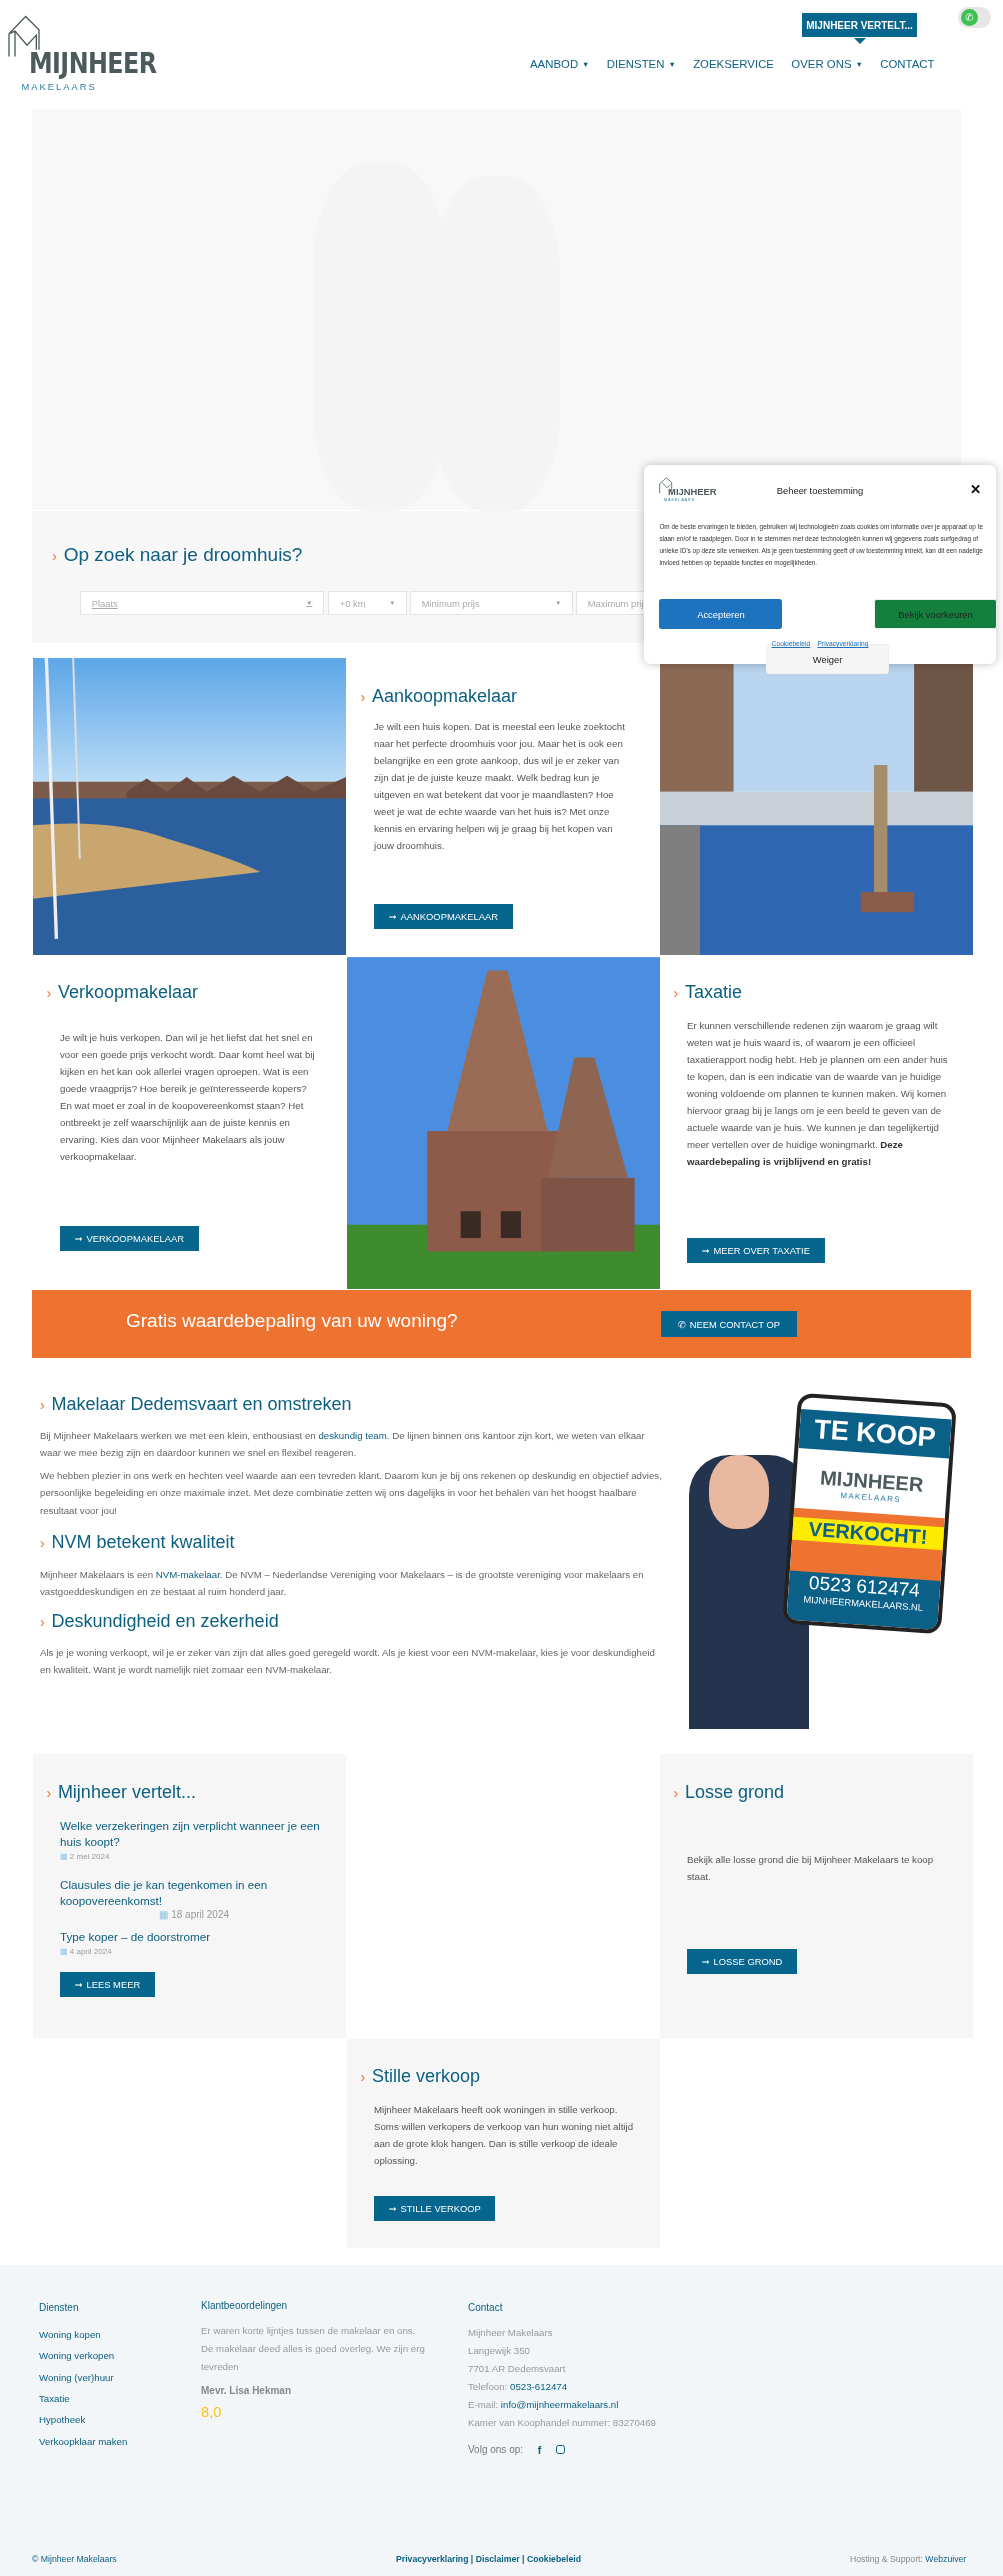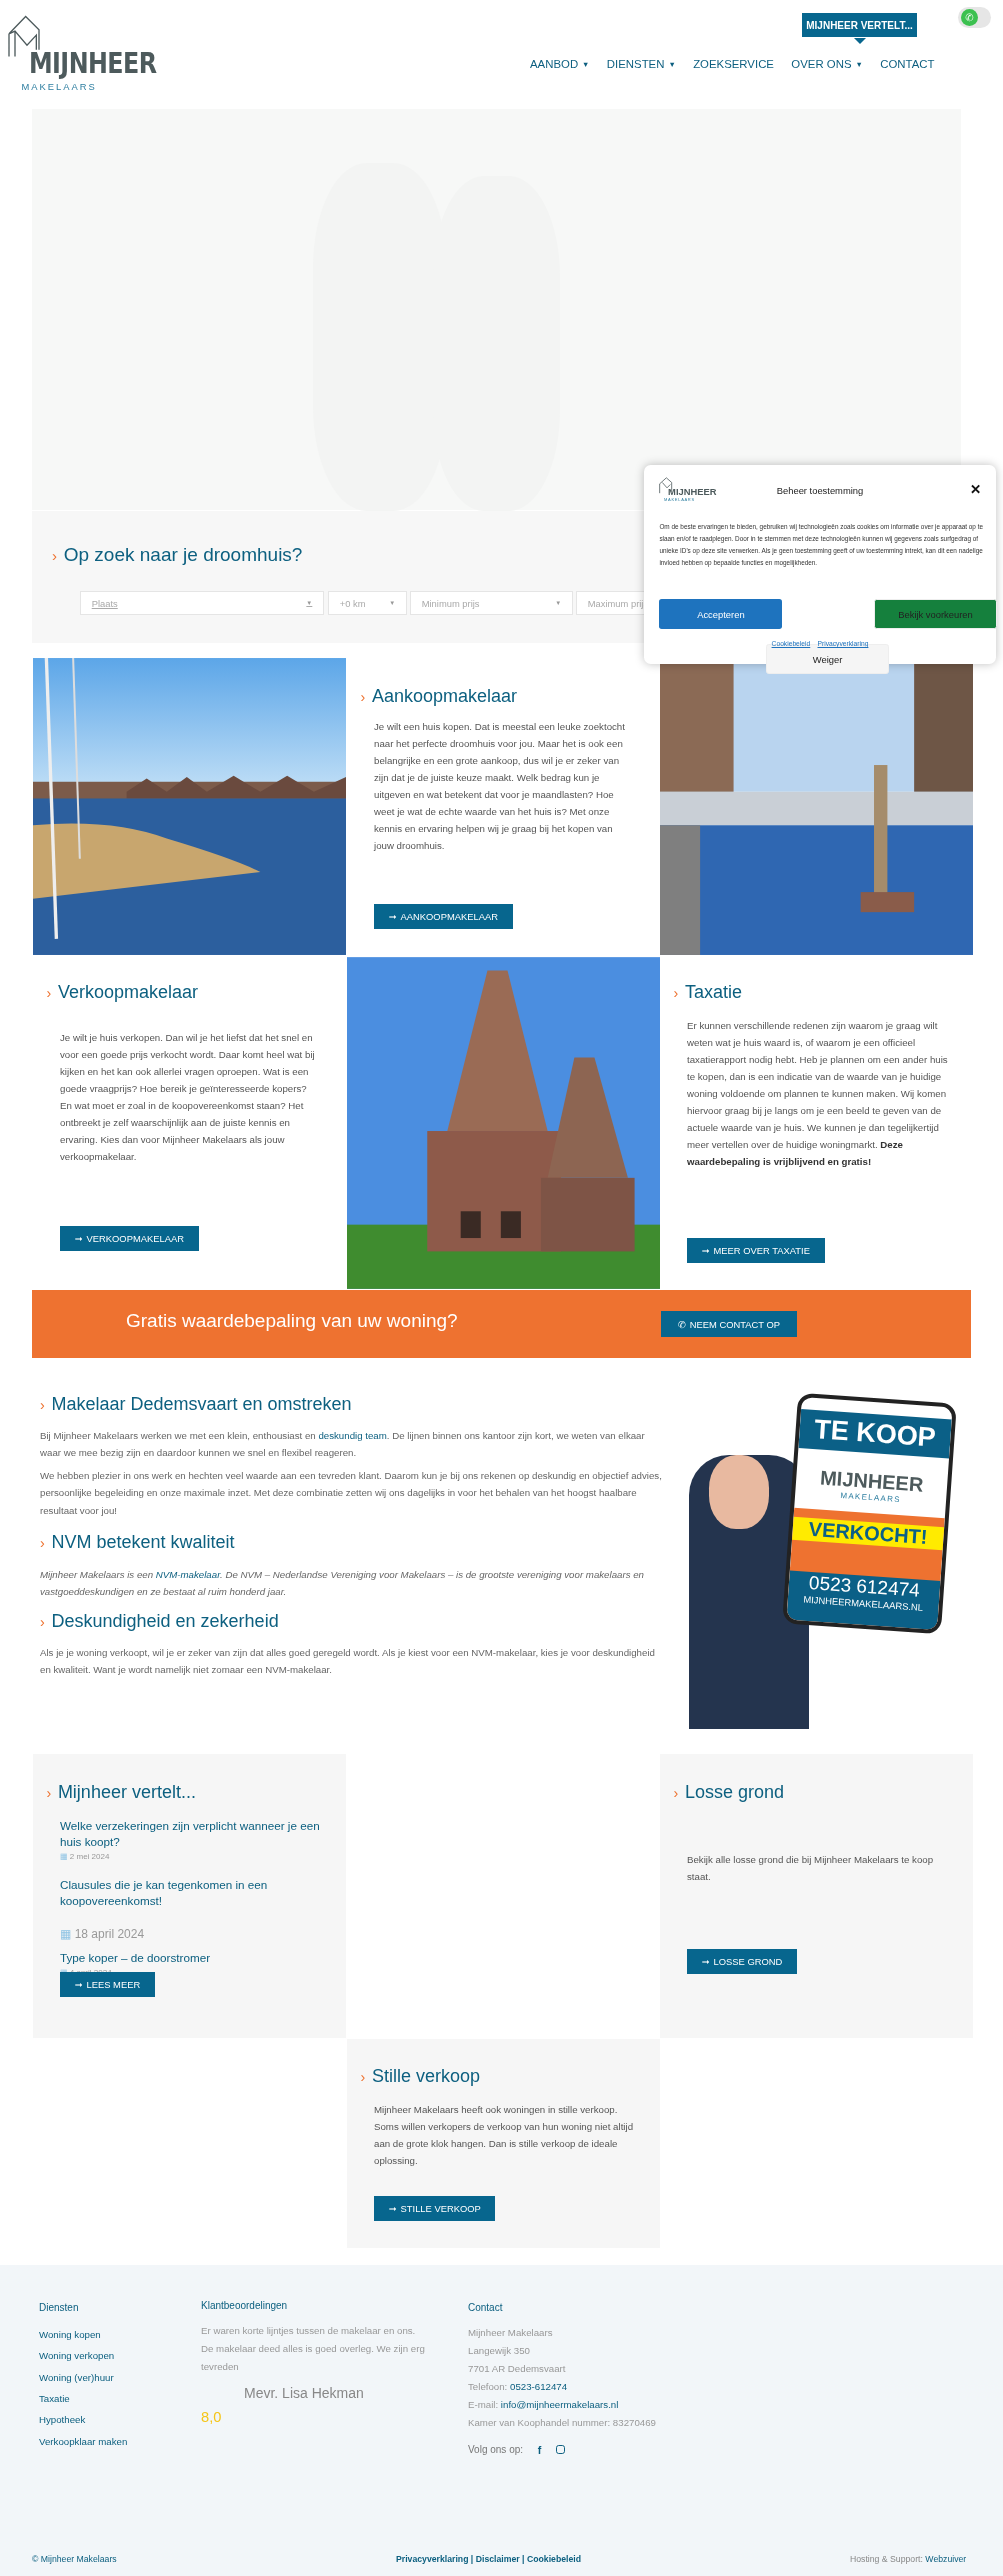--- a/index.html
+++ b/index.html
@@ -241,21 +241,21 @@
 <div class="h2 about-h" style="top:1394px;">
     <span class="chev">›</span>
     <span>Makelaar Dedemsvaart en omstreken</span>
   </div>
 <div class="about-p" style="top:1427px;"><span>Bij Mijnheer Makelaars werken we met een klein, enthousiast en </span><a class="lnk">deskundig team</a><span>. De lijnen binnen ons kantoor zijn kort, we weten van elkaar waar we mee bezig zijn en daardoor kunnen we snel en flexibel reageren.</span></div>
 <div class="about-p" style="top:1467px;">We hebben plezier in ons werk en hechten veel waarde aan een tevreden klant. Daarom kun je bij ons rekenen op deskundig en objectief advies, persoonlijke begeleiding en onze maximale inzet. Met deze combinatie zetten wij ons dagelijks in voor het behalen van het hoogst haalbare resultaat voor jou!</div>
 <div class="h2 about-h" style="top:1532px;">
     <span class="chev">›</span>
     <span>NVM betekent kwaliteit</span>
   </div>
-<div class="about-p" style="top:1566px;font-style:italic;"><span>Mijnheer Makelaars is een </span><a class="lnk">NVM-makelaar</a><span>. De NVM – Nederlandse Vereniging voor Makelaars – is de grootste vereniging voor makelaars en vastgoeddeskundigen en ze bestaat al ruim honderd jaar.</span></div>
+<div class="about-p" style="top:1566px;"><span>Mijnheer Makelaars is een </span><a class="lnk">NVM-makelaar</a><span>. De NVM – Nederlandse Vereniging voor Makelaars – is de grootste vereniging voor makelaars en vastgoeddeskundigen en ze bestaat al ruim honderd jaar.</span></div>
 <div class="h2 about-h" style="top:1611px;">
     <span class="chev">›</span>
     <span>Deskundigheid en zekerheid</span>
   </div>
 <div class="about-p" style="top:1644px;">Als je je woning verkoopt, wil je er zeker van zijn dat alles goed geregeld wordt. Als je kiest voor een NVM-makelaar, kies je voor deskundigheid en kwaliteit. Want je wordt namelijk niet zomaar een NVM-makelaar.</div>
 
 <div class="abs" style="left:676px;top:1388px;width:281px;height:341px;">
   <div class="abs" style="left:13.4px;top:67px;width:120px;height:274px;background:#24344e;border-radius:40px 40px 0 0;"></div>
   <div class="abs" style="left:33px;top:67px;width:60px;height:74px;background:#e8b9a0;border-radius:45%;"></div>
   <div class="abs" style="left:114px;top:10px;width:159px;height:231px;border:4.7px solid #222;border-radius:14.7px;background:#fff;transform:rotate(4deg);overflow:hidden;">
@@ -277,21 +277,21 @@
       <span class="chev">›</span>
       <span>Mijnheer vertelt...</span>
     </div>
   <div class="abs" style="left:27px;top:64px;width:268px;">
     <div style="margin-bottom:16px;">
       <a style="display:block;color:#0d6080;font-size:11.7px;line-height:16px;">Welke verzekeringen zijn verplicht wanneer je een huis koopt?</a>
       <div style="font-size:8px;color:#999;margin-top:2px;"><span style="color:#8ec3e4;">▦</span> <span>2 mei 2024</span></div>
     </div>
     <div style="margin-bottom:9.4px;">
       <a style="display:block;color:#0d6080;font-size:11.7px;line-height:16px;">Clausules die je kan tegenkomen in een koopovereenkomst!</a>
-      <div style="font-size:12px;color:#999;margin-top:18px;"><span style="color:#8ec3e4;">▦</span> <span>18 april 2024</span></div>
+      <div style="font-size:10px;color:#999;margin-top:0;text-align:center;"><span style="color:#8ec3e4;">▦</span> <span>18 april 2024</span></div>
     </div>
     <div>
       <a style="display:block;color:#0d6080;font-size:11.7px;line-height:16px;">Type koper – de doorstromer</a>
       <div style="font-size:8px;color:#999;margin-top:2px;"><span style="color:#8ec3e4;">▦</span> <span>4 april 2024</span></div>
     </div>
   </div>
   <a class="btn-blue" style="top:218px;height:25.4px;">
       <span>➞</span>
       <span>LEES MEER</span>
     </a>
@@ -325,21 +325,21 @@
     <a class="fl" style="display:block;">Woning kopen</a>
     <a class="fl" style="display:block;">Woning verkopen</a>
     <a class="fl" style="display:block;">Woning (ver)huur</a>
     <a class="fl" style="display:block;">Taxatie</a>
     <a class="fl" style="display:block;">Hypotheek</a>
     <a class="fl" style="display:block;">Verkoopklaar maken</a>
   </div>
   <div class="fcol" style="left:201px;top:35px;width:227px;">
     <div class="fh">Klantbeoordelingen</div>
     <div class="fg">Er waren korte lijntjes tussen de makelaar en ons. De makelaar deed alles is goed overleg. We zijn erg tevreden</div>
-    <div style="font-size:14px;font-weight:normal;color:#888;margin-top:9.4px;margin-left:43px;">Mevr. Lisa Hekman</div>
+    <div style="font-size:10px;font-weight:bold;color:#888;margin-top:9.4px;">Mevr. Lisa Hekman</div>
     <div style="font-size:14.7px;color:#f5c518;margin-top:8px;">8,0</div>
   </div>
   <div class="fcol" style="left:468px;width:254px;">
     <div class="fh">Contact</div>
     <div class="fg">Mijnheer Makelaars</div>
     <div class="fg">Langewijk 350</div>
     <div class="fg">7701 AR Dedemsvaart</div>
     <div class="fg"><span>Telefoon: </span><a class="lk">0523-612474</a></div>
     <div class="fg"><span>E-mail: </span><a class="lk">info@mijnheermakelaars.nl</a></div>
     <div class="fg">Kamer van Koophandel nummer: 83270469</div>

